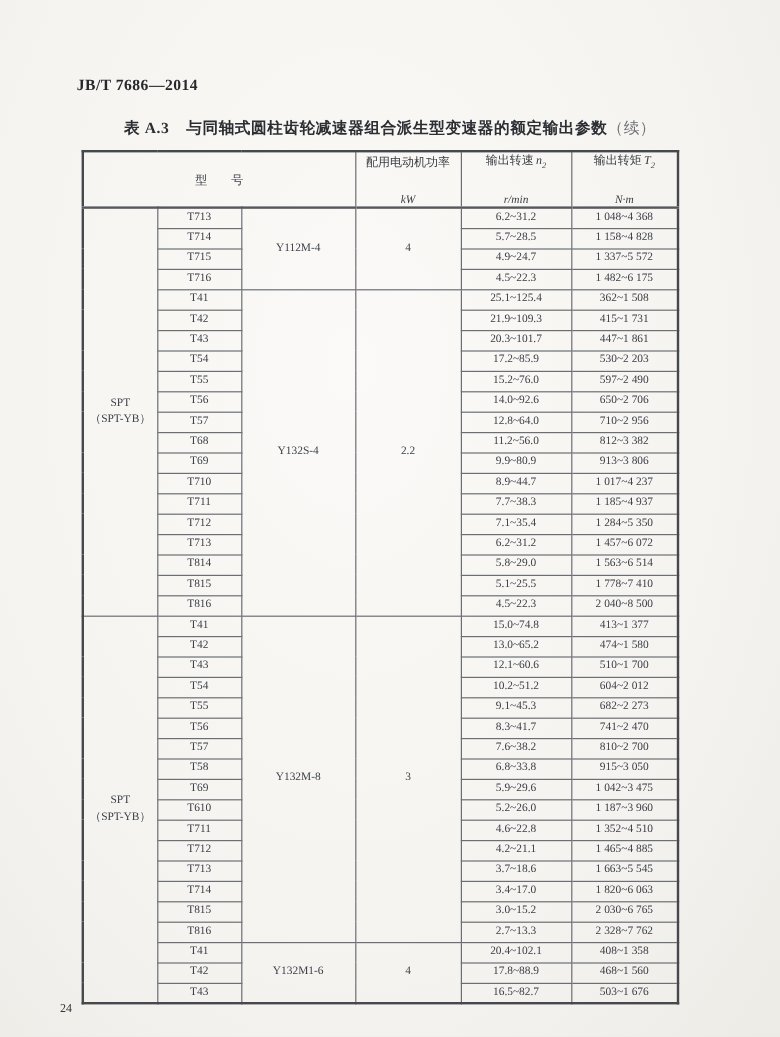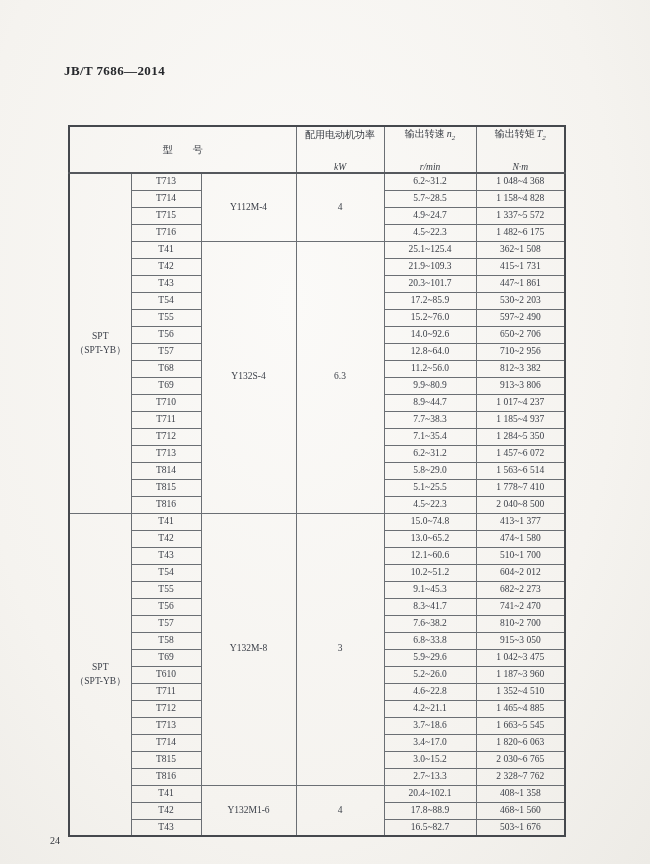--- a/index.html
+++ b/index.html
@@ -83,20 +83,23 @@
     color: #33363c;
   }
 </style>
 </head>
 <body>
 
 <div class="page">
 
   <div class="doc-number">JB/T 7686—2014</div>
 
+  <div class="table-title">
+    <span>表 A.3</span><span class="title-gap"></span><span>与同轴式圆柱齿轮减速器组合派生型变速器的额定输出参数</span><span class="title-suffix">（续）</span>
+  </div>
 
   <table class="param-table">
     <colgroup>
       <col style="width:62px">
         <col style="width:70px">
         <col style="width:95px">
       <col style="width:88px">
         <col style="width:92px">
         <col style="width:89px">
     </colgroup>
@@ -142,21 +145,21 @@
           <td>1 337~5 572</td>
         </tr>
         <tr>
           <td>T716</td>
           <td>4.5~22.3</td>
           <td>1 482~6 175</td>
         </tr>
         <tr>
           <td>T41</td>
           <td rowspan="16">Y132S-4</td>
-          <td rowspan="16">6.3</td>
+          <td rowspan="16">2.2</td>
           <td>25.1~125.4</td>
           <td>362~1 508</td>
         </tr>
         <tr>
           <td>T42</td>
           <td>21.9~109.3</td>
           <td>415~1 731</td>
         </tr>
         <tr>
           <td>T43</td>

